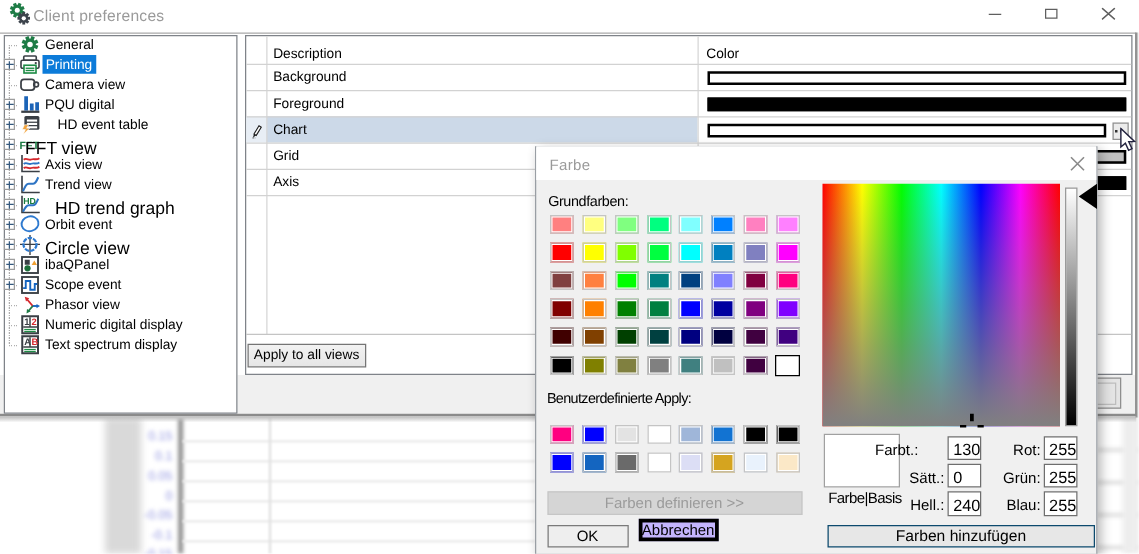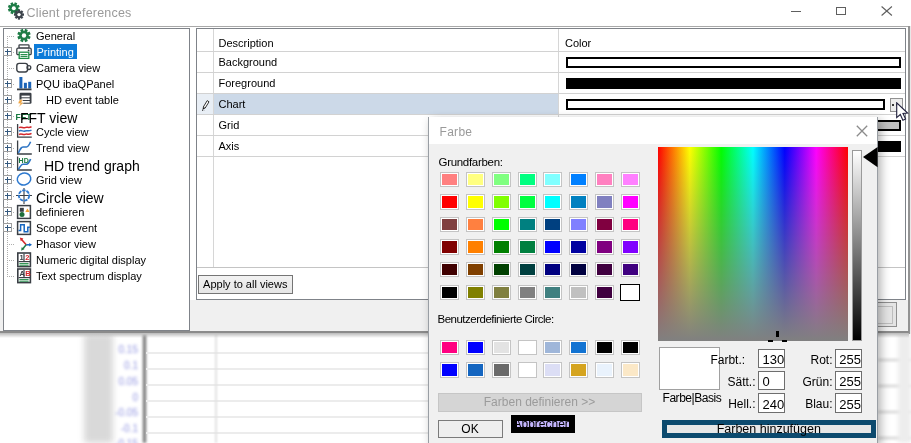--- a/index.html
+++ b/index.html
@@ -112,21 +112,21 @@
 <div class="a" style="left:7px;top:83.5px;width:8px;height:1px;background:repeating-linear-gradient(to right,#aeaeae 0,#aeaeae 1px,transparent 1px,transparent 2px)"></div>
 <div class="a" style="left:3px;top:79.0px;width:9px;height:9px;background:#fff;border:1px solid #9d9d9d"></div>
 <div class="a" style="left:4.5px;top:83.0px;width:6px;height:1.2px;background:#35597e"></div>
 <div class="a" style="left:6.9px;top:80.6px;width:1.2px;height:6px;background:#35597e"></div>
 <svg class="a" style="left:16px;top:76.0px;overflow:visible" width="16" height="16" viewBox="0 0 16 16">
     <rect x="3.4" y="1" width="3" height="11.5" fill="#1c64b7"></rect>
     <rect x="7.9" y="6.8" width="3" height="5.7" fill="#1c64b7"></rect>
     <rect x="12.2" y="5.8" width="3" height="6.7" fill="#1c64b7"></rect>
     <rect x="1" y="12.5" width="14.5" height="1.8" fill="#3a3f45"></rect>
   </svg>
-<div class="a t" style="left:36px;top:79.3px;font-size:11px;color:#000">PQU ibaQPanel</div>
+<div class="a t" style="left:36px;top:79.3px;font-size:11px;color:#000">PQU digital</div>
 <div class="a" style="left:7px;top:99.5px;width:8px;height:1px;background:repeating-linear-gradient(to right,#aeaeae 0,#aeaeae 1px,transparent 1px,transparent 2px)"></div>
 <div class="a" style="left:3px;top:95.0px;width:9px;height:9px;background:#fff;border:1px solid #9d9d9d"></div>
 <div class="a" style="left:4.5px;top:99.0px;width:6px;height:1.2px;background:#35597e"></div>
 <div class="a" style="left:6.9px;top:96.6px;width:1.2px;height:6px;background:#35597e"></div>
 <svg class="a" style="left:16px;top:92.0px;overflow:visible" width="16" height="16" viewBox="0 0 16 16">
     <rect x="3.5" y="0.8" width="12" height="11" rx="1.2" fill="#3a3f45"></rect>
     <rect x="5.5" y="3.6" width="8.2" height="1.7" fill="#fff"></rect>
     <rect x="5.5" y="6.3" width="8.2" height="1.7" fill="#fff"></rect>
     <rect x="5.5" y="9" width="8.2" height="1.7" fill="#fff"></rect>
     <path d="M3.6 7.8 L7 7.8 L5.2 10.6 L7.8 10.6 L2.4 15.6 L4.4 11.6 L1.8 11.6 Z" fill="#f2a33c" stroke="#fff" stroke-width="0.5"></path>
@@ -143,21 +143,21 @@
 <div class="a" style="left:7px;top:131.5px;width:8px;height:1px;background:repeating-linear-gradient(to right,#aeaeae 0,#aeaeae 1px,transparent 1px,transparent 2px)"></div>
 <div class="a" style="left:3px;top:127.0px;width:9px;height:9px;background:#fff;border:1px solid #9d9d9d"></div>
 <div class="a" style="left:4.5px;top:131.0px;width:6px;height:1.2px;background:#35597e"></div>
 <div class="a" style="left:6.9px;top:128.6px;width:1.2px;height:6px;background:#35597e"></div>
 <svg class="a" style="left:16px;top:124.0px;overflow:visible" width="16" height="16" viewBox="0 0 16 16">
     <path d="M1.6 0 V13.2 H15.8" fill="none" stroke="#3a3f45" stroke-width="1.3"></path>
     <path d="M3 3.8 C5 1.8 7 4.6 9 3.6 C11 2.6 13 4.4 15.5 2.6" fill="none" stroke="#d5282d" stroke-width="1.5"></path>
     <path d="M3 7.2 C5 5.2 7 8 9 7 C11 6 13 7.8 15.5 6" fill="none" stroke="#2d74c4" stroke-width="1.5"></path>
     <path d="M3 10.6 C5 8.6 7 11.4 9 10.4 C11 9.4 13 11.2 15.5 9.4" fill="none" stroke="#d5282d" stroke-width="1.5"></path>
   </svg>
-<div class="a t" style="left:36px;top:127.3px;font-size:11px;color:#000">Cycle view</div>
+<div class="a t" style="left:36px;top:127.3px;font-size:11px;color:#000">Axis view</div>
 <div class="a" style="left:7px;top:147.5px;width:8px;height:1px;background:repeating-linear-gradient(to right,#aeaeae 0,#aeaeae 1px,transparent 1px,transparent 2px)"></div>
 <div class="a" style="left:3px;top:143.0px;width:9px;height:9px;background:#fff;border:1px solid #9d9d9d"></div>
 <div class="a" style="left:4.5px;top:147.0px;width:6px;height:1.2px;background:#35597e"></div>
 <div class="a" style="left:6.9px;top:144.6px;width:1.2px;height:6px;background:#35597e"></div>
 <svg class="a" style="left:16px;top:140.0px;overflow:visible" width="16" height="16" viewBox="0 0 16 16">
     <path d="M1.6 0.5 V14 H15.8" fill="none" stroke="#3a3f45" stroke-width="1.3"></path>
     <path d="M2.4 13 C4.5 8.5 5.2 7 7 7 L10.5 7 C12.3 7 13 5.5 14.6 1.8" fill="none" stroke="#2d74c4" stroke-width="1.6"></path>
   </svg>
 <div class="a t" style="left:36px;top:143.3px;font-size:11px;color:#000">Trend view</div>
 <div class="a" style="left:7px;top:163.5px;width:8px;height:1px;background:repeating-linear-gradient(to right,#aeaeae 0,#aeaeae 1px,transparent 1px,transparent 2px)"></div>
@@ -170,41 +170,41 @@
     <text x="2.6" y="7.2" font-family="Liberation Sans,sans-serif" font-size="7" font-weight="bold" fill="#17793f">HD</text>
   </svg>
 <div class="a t" style="left:44px;top:159.3px;font-size:14px;color:#000">HD trend graph</div>
 <div class="a" style="left:7px;top:179.5px;width:8px;height:1px;background:repeating-linear-gradient(to right,#aeaeae 0,#aeaeae 1px,transparent 1px,transparent 2px)"></div>
 <div class="a" style="left:3px;top:175.0px;width:9px;height:9px;background:#fff;border:1px solid #9d9d9d"></div>
 <div class="a" style="left:4.5px;top:179.0px;width:6px;height:1.2px;background:#35597e"></div>
 <div class="a" style="left:6.9px;top:176.6px;width:1.2px;height:6px;background:#35597e"></div>
 <svg class="a" style="left:16px;top:172.0px;overflow:visible" width="16" height="16" viewBox="0 0 16 16">
     <ellipse cx="8" cy="7" rx="6.8" ry="5.9" transform="rotate(-14 8 7)" fill="none" stroke="#2d79cf" stroke-width="1.5"></ellipse>
   </svg>
-<div class="a t" style="left:36px;top:175.3px;font-size:11px;color:#000">Grid view</div>
+<div class="a t" style="left:36px;top:175.3px;font-size:11px;color:#000">Orbit event</div>
 <div class="a" style="left:7px;top:195.5px;width:8px;height:1px;background:repeating-linear-gradient(to right,#aeaeae 0,#aeaeae 1px,transparent 1px,transparent 2px)"></div>
 <div class="a" style="left:3px;top:191.0px;width:9px;height:9px;background:#fff;border:1px solid #9d9d9d"></div>
 <div class="a" style="left:4.5px;top:195.0px;width:6px;height:1.2px;background:#35597e"></div>
 <div class="a" style="left:6.9px;top:192.6px;width:1.2px;height:6px;background:#35597e"></div>
 <svg class="a" style="left:16px;top:188.0px;overflow:visible" width="16" height="16" viewBox="0 0 16 16">
     <path d="M8 0 V16 M0 7.5 H16" stroke="#3a3f45" stroke-width="1.1" fill="none"></path>
     <circle cx="8" cy="7.5" r="5.2" fill="none" stroke="#2d79cf" stroke-width="1.8" stroke-dasharray="3.5 0.9"></circle>
   </svg>
 <div class="a t" style="left:36px;top:191.3px;font-size:14px;color:#000">Circle view</div>
 <div class="a" style="left:7px;top:211.5px;width:8px;height:1px;background:repeating-linear-gradient(to right,#aeaeae 0,#aeaeae 1px,transparent 1px,transparent 2px)"></div>
 <div class="a" style="left:3px;top:207.0px;width:9px;height:9px;background:#fff;border:1px solid #9d9d9d"></div>
 <div class="a" style="left:4.5px;top:211.0px;width:6px;height:1.2px;background:#35597e"></div>
 <div class="a" style="left:6.9px;top:208.6px;width:1.2px;height:6px;background:#35597e"></div>
 <svg class="a" style="left:16px;top:204.0px;overflow:visible" width="16" height="16" viewBox="0 0 16 16">
     <rect x="1.6" y="1.6" width="12.8" height="12.8" fill="#fff" stroke="#3a3f45" stroke-width="1.5"></rect>
     <rect x="3.8" y="3.8" width="4" height="4" fill="#3a3f45"></rect>
     <path d="M9.3 8 L13.6 8 L11.45 4.4 Z" fill="#f0a030"></path>
     <circle cx="6" cy="10.6" r="2.5" fill="#1d6e3a"></circle>
   </svg>
-<div class="a t" style="left:36px;top:207.3px;font-size:11px;color:#000">definieren</div>
+<div class="a t" style="left:36px;top:207.3px;font-size:11px;color:#000">ibaQPanel</div>
 <div class="a" style="left:7px;top:227.5px;width:8px;height:1px;background:repeating-linear-gradient(to right,#aeaeae 0,#aeaeae 1px,transparent 1px,transparent 2px)"></div>
 <div class="a" style="left:3px;top:223.0px;width:9px;height:9px;background:#fff;border:1px solid #9d9d9d"></div>
 <div class="a" style="left:4.5px;top:227.0px;width:6px;height:1.2px;background:#35597e"></div>
 <div class="a" style="left:6.9px;top:224.6px;width:1.2px;height:6px;background:#35597e"></div>
 <svg class="a" style="left:16px;top:220.0px;overflow:visible" width="16" height="16" viewBox="0 0 16 16">
     <rect x="1.6" y="1.6" width="12.8" height="12.8" fill="#fff" stroke="#3a3f45" stroke-width="1.5"></rect>
     <path d="M2.5 10.5 H4.6 V4.8 H8.2 V11.8 H11.8 V7.2 H13.8" fill="none" stroke="#1565c0" stroke-width="1.5"></path>
   </svg>
 <div class="a t" style="left:36px;top:223.3px;font-size:11px;color:#000">Scope event</div>
 <div class="a" style="left:7px;top:243.5px;width:8px;height:1px;background:repeating-linear-gradient(to right,#aeaeae 0,#aeaeae 1px,transparent 1px,transparent 2px)"></div>
@@ -322,57 +322,57 @@
 <div class="a" style="left:595.2px;top:261.9px;width:19px;height:15.5px;background:#400040;border:1px solid #c4c4c4;box-shadow:inset 0 0 0 1px #fff"></div>
 <div class="a" style="left:621.0px;top:261.9px;width:19px;height:15.5px;background:#400080;border:1px solid #c4c4c4;box-shadow:inset 0 0 0 1px #fff"></div>
 <div class="a" style="left:440.0px;top:284.5px;width:19px;height:15.5px;background:#000000;border:1px solid #c4c4c4;box-shadow:inset 0 0 0 1px #fff"></div>
 <div class="a" style="left:465.9px;top:284.5px;width:19px;height:15.5px;background:#808000;border:1px solid #c4c4c4;box-shadow:inset 0 0 0 1px #fff"></div>
 <div class="a" style="left:491.7px;top:284.5px;width:19px;height:15.5px;background:#808040;border:1px solid #c4c4c4;box-shadow:inset 0 0 0 1px #fff"></div>
 <div class="a" style="left:517.6px;top:284.5px;width:19px;height:15.5px;background:#808080;border:1px solid #c4c4c4;box-shadow:inset 0 0 0 1px #fff"></div>
 <div class="a" style="left:543.4px;top:284.5px;width:19px;height:15.5px;background:#408080;border:1px solid #c4c4c4;box-shadow:inset 0 0 0 1px #fff"></div>
 <div class="a" style="left:569.3px;top:284.5px;width:19px;height:15.5px;background:#C0C0C0;border:1px solid #c4c4c4;box-shadow:inset 0 0 0 1px #fff"></div>
 <div class="a" style="left:595.2px;top:284.5px;width:19px;height:15.5px;background:#400040;border:1px solid #c4c4c4;box-shadow:inset 0 0 0 1px #fff"></div>
 <div class="a" style="left:620.0px;top:283.5px;width:20px;height:17px;background:#FFFFFF;border:1.6px solid #000;box-shadow:inset 0 0 0 1.5px #fff"></div>
-<div class="a t" style="left:437.5px;top:313.5px;font-size:11.5px;letter-spacing:-.5px">Benutzerdefinierte Circle:</div>
+<div class="a t" style="left:437.5px;top:313.5px;font-size:11.5px;letter-spacing:-.5px">Benutzerdefinierte Apply:</div>
 <div class="a" style="left:440.0px;top:339.5px;width:19px;height:15.5px;background:#FF0080;border:1px solid #c4c4c4;box-shadow:inset 0 0 0 1px #fff"></div>
 <div class="a" style="left:465.9px;top:339.5px;width:19px;height:15.5px;background:#0000FF;border:1px solid #c4c4c4;box-shadow:inset 0 0 0 1px #fff"></div>
 <div class="a" style="left:491.7px;top:339.5px;width:19px;height:15.5px;background:#E3E3E3;border:1px solid #c4c4c4;box-shadow:inset 0 0 0 1px #fff"></div>
 <div class="a" style="left:517.6px;top:339.5px;width:19px;height:15.5px;background:#FFFFFF;border:1px solid #c4c4c4;box-shadow:inset 0 0 0 1px #fff"></div>
 <div class="a" style="left:543.4px;top:339.5px;width:19px;height:15.5px;background:#9FB6D9;border:1px solid #c4c4c4;box-shadow:inset 0 0 0 1px #fff"></div>
 <div class="a" style="left:569.3px;top:339.5px;width:19px;height:15.5px;background:#1273D2;border:1px solid #c4c4c4;box-shadow:inset 0 0 0 1px #fff"></div>
 <div class="a" style="left:595.2px;top:339.5px;width:19px;height:15.5px;background:#000000;border:1px solid #c4c4c4;box-shadow:inset 0 0 0 1px #fff"></div>
 <div class="a" style="left:621.0px;top:339.5px;width:19px;height:15.5px;background:#000000;border:1px solid #c4c4c4;box-shadow:inset 0 0 0 1px #fff"></div>
 <div class="a" style="left:440.0px;top:362.1px;width:19px;height:15.5px;background:#0000FF;border:1px solid #c4c4c4;box-shadow:inset 0 0 0 1px #fff"></div>
 <div class="a" style="left:465.9px;top:362.1px;width:19px;height:15.5px;background:#1465C0;border:1px solid #c4c4c4;box-shadow:inset 0 0 0 1px #fff"></div>
 <div class="a" style="left:491.7px;top:362.1px;width:19px;height:15.5px;background:#6A6A6A;border:1px solid #c4c4c4;box-shadow:inset 0 0 0 1px #fff"></div>
 <div class="a" style="left:517.6px;top:362.1px;width:19px;height:15.5px;background:#FFFFFF;border:1px solid #c4c4c4;box-shadow:inset 0 0 0 1px #fff"></div>
 <div class="a" style="left:543.4px;top:362.1px;width:19px;height:15.5px;background:#DCDEF5;border:1px solid #c4c4c4;box-shadow:inset 0 0 0 1px #fff"></div>
 <div class="a" style="left:569.3px;top:362.1px;width:19px;height:15.5px;background:#D5A41F;border:1px solid #c4c4c4;box-shadow:inset 0 0 0 1px #fff"></div>
 <div class="a" style="left:595.2px;top:362.1px;width:19px;height:15.5px;background:#E9F2FC;border:1px solid #c4c4c4;box-shadow:inset 0 0 0 1px #fff"></div>
 <div class="a" style="left:621.0px;top:362.1px;width:19px;height:15.5px;background:#FBE8C7;border:1px solid #c4c4c4;box-shadow:inset 0 0 0 1px #fff"></div>
 <div class="a" style="left:437.5px;top:392.5px;width:204px;height:19px;background:#d5d5d5;border:1px solid #c6c6c6;font-size:12px;color:#9b9b9b;display:flex;align-items:center;justify-content:center">Farben definieren &gt;&gt;</div>
 <div class="a" style="left:437.5px;top:419.5px;width:65px;height:18px;background:#eeeeee;border:1px solid #7a7a7a;font-size:12px;display:flex;align-items:center;justify-content:center">OK</div>
-<div class="a" style="left:510.5px;top:415px;width:64px;height:18px;background:#c4b5fd;border:6px solid #000000;font-size:12px;display:flex;align-items:center;justify-content:center">Abbrechen</div>
+<div class="a" style="left:510.5px;top:415px;width:64px;height:18px;background:#c4b5fd;border:3px solid #000000;font-size:12px;display:flex;align-items:center;justify-content:center">Abbrechen</div>
 <div class="a" style="left:658px;top:147px;width:189.5px;height:194px;background:linear-gradient(to bottom,rgba(128,128,128,0),rgba(128,128,128,1)),linear-gradient(to right,#f00 0%,#ff0 16.7%,#0f0 33.3%,#0ff 50%,#00f 66.7%,#f0f 83.3%,#f00 100%)"></div>
 <div class="a" style="left:775.7px;top:331.2px;width:3.7px;height:6.2px;background:#000"></div>
 <div class="a" style="left:767.9px;top:339.6px;width:5.4px;height:2.2px;background:#000"></div>
 <div class="a" style="left:782.1px;top:339.6px;width:5.4px;height:2.2px;background:#000"></div>
 <div class="a" style="left:852px;top:150px;width:10px;height:191px;border:1px solid #9a9a9a;background:linear-gradient(#fff,#000)"></div>
 <svg class="a" style="left:863px;top:146.7px" width="15" height="21" viewBox="0 0 15 21">
     <path d="M0 10.1 L14.6 0 L14.6 20.2 Z" fill="#000"></path>
   </svg>
 <div class="a" style="left:659px;top:347px;width:60.5px;height:43px;background:#fff;border:1px solid #a0a0a0"></div>
 <div class="a t" style="left:662.5px;top:391.5px;font-size:12px;letter-spacing:-.45px">Farbe|Basis</div>
-<div class="a t" style="left:700px;top:353.6px;width:55.5px;font-size:12px;text-align:center">Farbt.:</div>
+<div class="a t" style="left:700px;top:353.6px;width:55.5px;font-size:12px;text-align:left">Farbt.:</div>
 <div class="a" style="left:758px;top:348.6px;width:27px;height:19.5px;background:#fff;border:1.6px solid #6e6e6e;font-size:13px;padding:2.5px 0 0 3.5px">130</div>
 <div class="a t" style="left:700px;top:375.9px;width:55.5px;font-size:12px;text-align:right">Sätt.:</div>
 <div class="a" style="left:758px;top:370.9px;width:27px;height:19.5px;background:#fff;border:1.6px solid #6e6e6e;font-size:13px;padding:2.5px 0 0 3.5px">0</div>
 <div class="a t" style="left:700px;top:398.3px;width:55.5px;font-size:12px;text-align:right">Hell.:</div>
 <div class="a" style="left:758px;top:393.3px;width:27px;height:19.5px;background:#fff;border:1.6px solid #6e6e6e;font-size:13px;padding:2.5px 0 0 3.5px">240</div>
 <div class="a t" style="left:777px;top:353.6px;width:55.5px;font-size:12px;text-align:right">Rot:</div>
 <div class="a" style="left:834.8px;top:348.6px;width:27px;height:19.5px;background:#fff;border:1.6px solid #6e6e6e;font-size:13px;padding:2.5px 0 0 3.5px">255</div>
 <div class="a t" style="left:777px;top:375.9px;width:55.5px;font-size:12px;text-align:right">Grün:</div>
 <div class="a" style="left:834.8px;top:370.9px;width:27px;height:19.5px;background:#fff;border:1.6px solid #6e6e6e;font-size:13px;padding:2.5px 0 0 3.5px">255</div>
 <div class="a t" style="left:777px;top:398.3px;width:55.5px;font-size:12px;text-align:right">Blau:</div>
 <div class="a" style="left:834.8px;top:393.3px;width:27px;height:19.5px;background:#fff;border:1.6px solid #6e6e6e;font-size:13px;padding:2.5px 0 0 3.5px">255</div>
-<div class="a" style="left:661.5px;top:419.8px;width:214.5px;height:18.5px;background:#e7e7e7;border:5px solid #0c4a6e;font-size:12.5px;display:flex;align-items:center;justify-content:center">Farben hinzufügen</div>
+<div class="a" style="left:661.5px;top:419.8px;width:214.5px;height:18.5px;background:#e7e7e7;border:1px solid #0c4a6e;font-size:12.5px;display:flex;align-items:center;justify-content:center">Farben hinzufügen</div>
 <svg class="a" style="left:895.6px;top:102px" width="13" height="21" viewBox="0 0 13 21">
     <path d="M0.7 0.8 L0.7 15.6 L4.3 12.5 L6.9 18.3 L9.6 17 L7 11.4 L11.6 11.1 Z" fill="#fff" stroke="#23233f" stroke-width="1.15" stroke-linejoin="miter"></path>
   </svg>
 </body></html>

